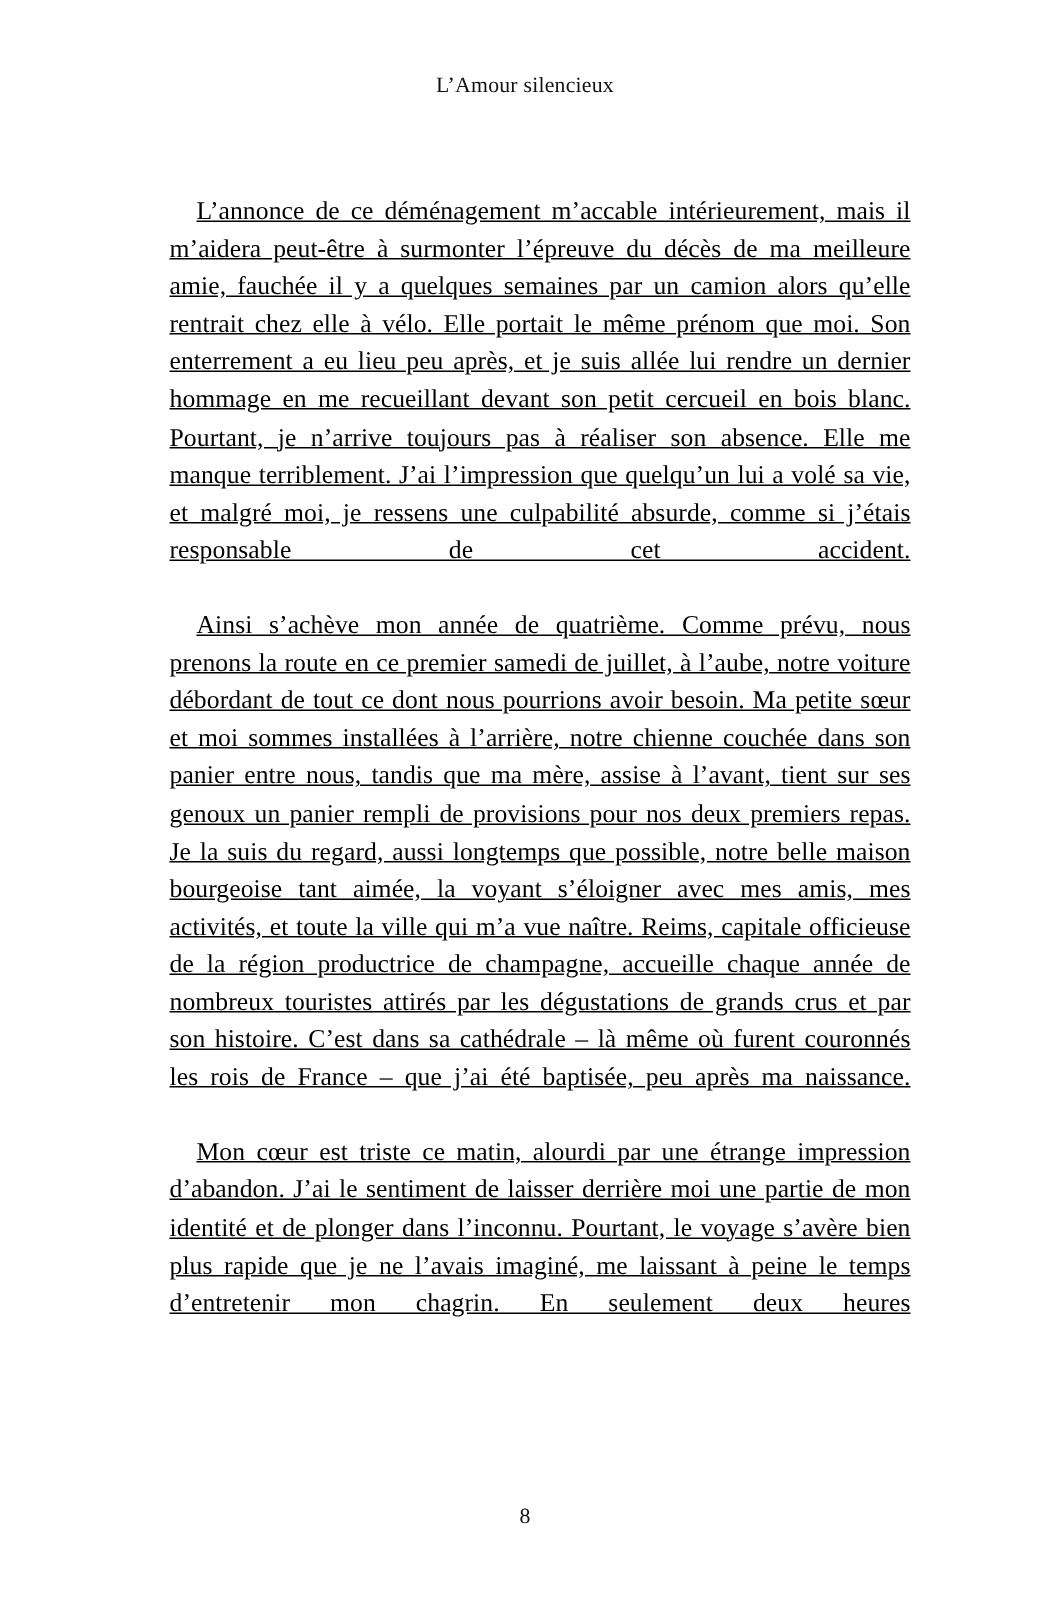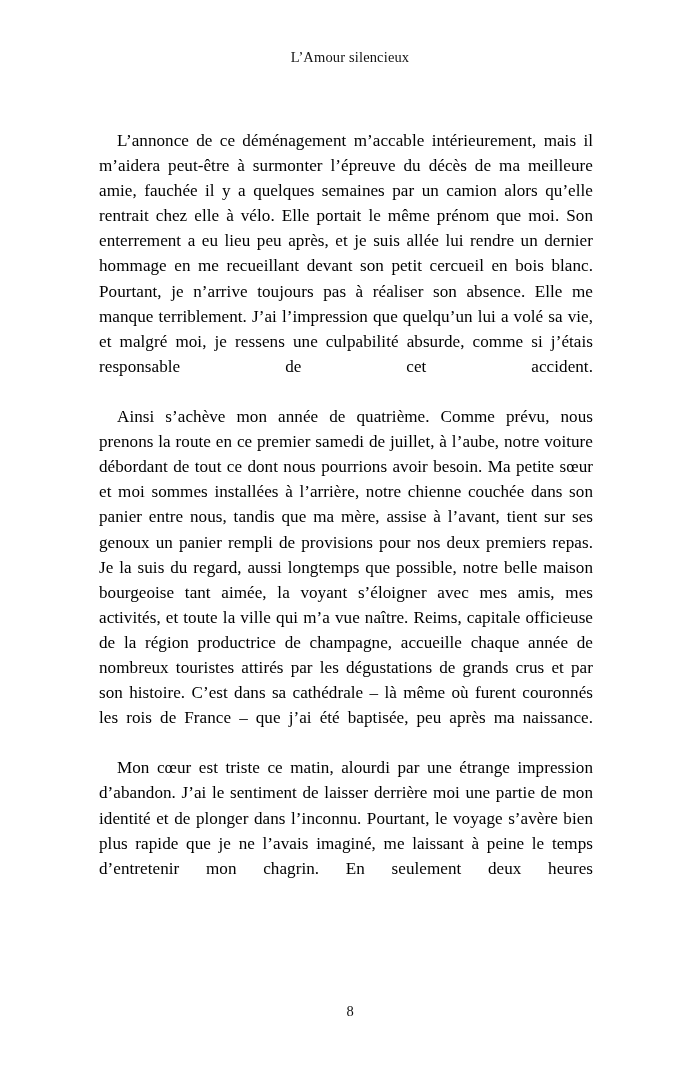--- a/index.html
+++ b/index.html
@@ -31,22 +31,23 @@
     font-size: 14.5px;
     line-height: 18px;
     letter-spacing: 0.15px;
     color: #111111;
   }
 
   
   .textblock {
     position: absolute;
     top: 128px;
-    left: 99px;
+    left: 113px;
     width: 494px;
+    text-decoration: underline;
   }
 
   .para {
     margin: 0;
     text-align: justify;
     text-justify: inter-word;
     text-indent: 18px;
     font-size: 17.1px;
     line-height: 25.1px;
     letter-spacing: 0.05px;

